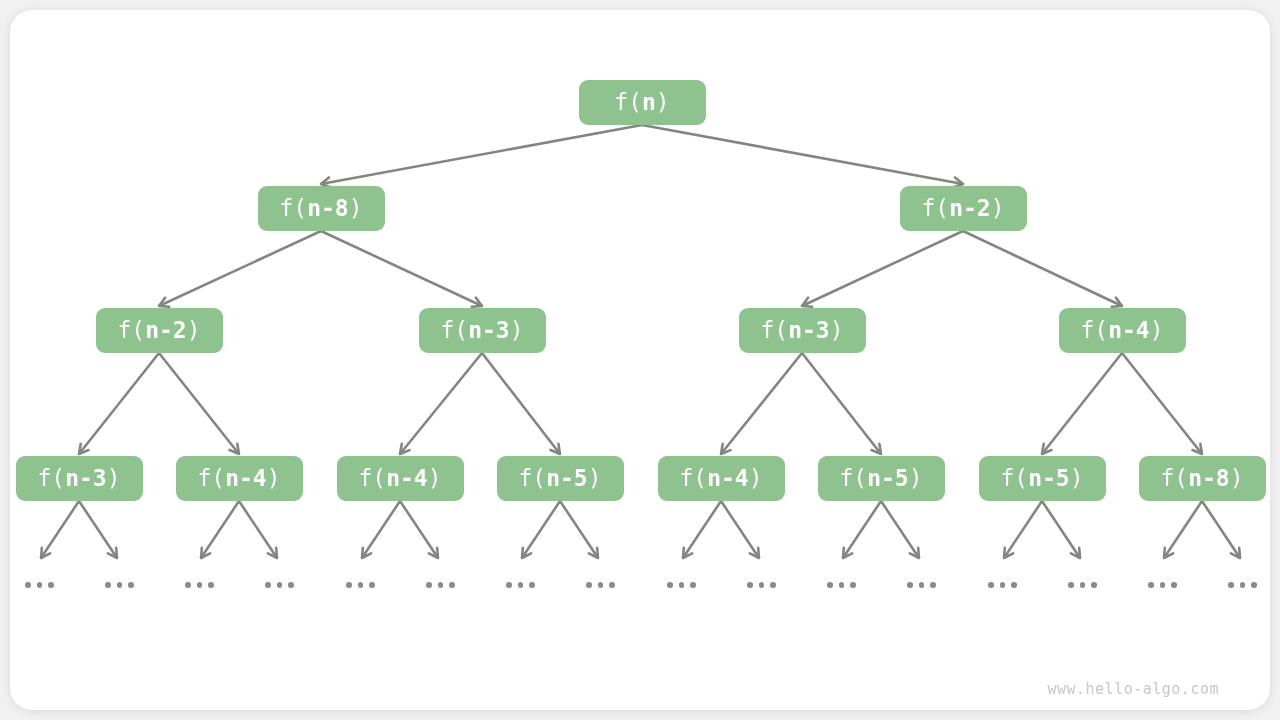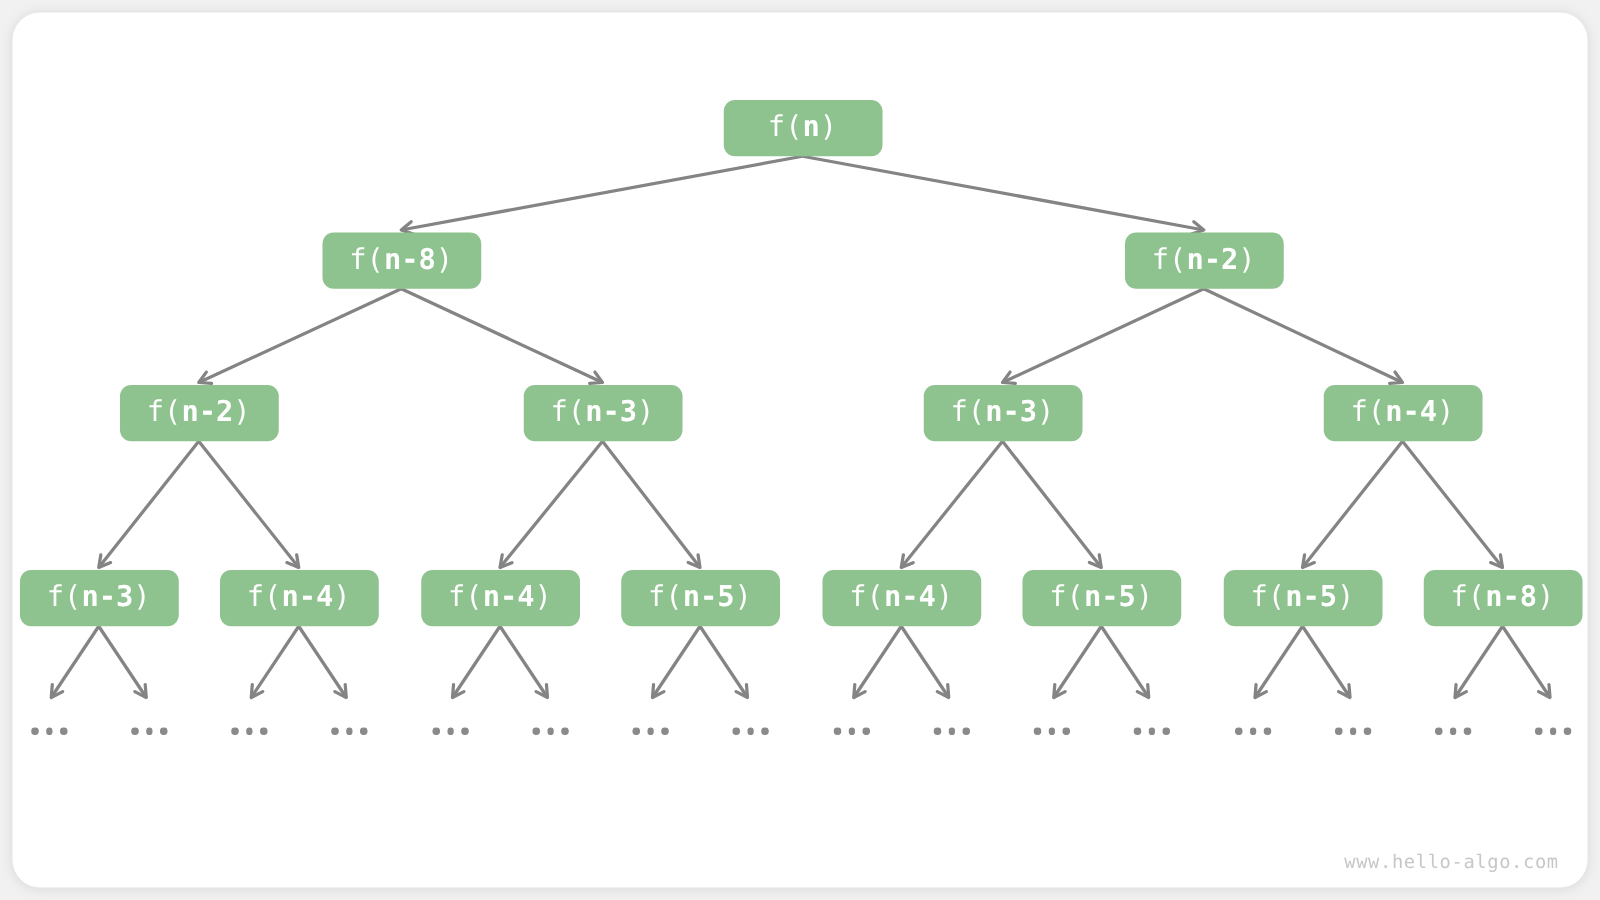--- a/index.html
+++ b/index.html
@@ -51,21 +51,21 @@
     align-items: center;
   }
   .dot {
     width: 5.5px;
     height: 5.5px;
     border-radius: 50%;
     background: var(--dot-color, #8a8a8a);
   }
   .watermark {
     position: absolute;
-    right: 33px;
+    right: 61px;
     bottom: 22px;
     font-size: 15px;
     letter-spacing: 0.5px;
     color: var(--watermark-color, #c7c7c7);
   }
 </style>
 </head>
 <body>
 
 <div class="page">

